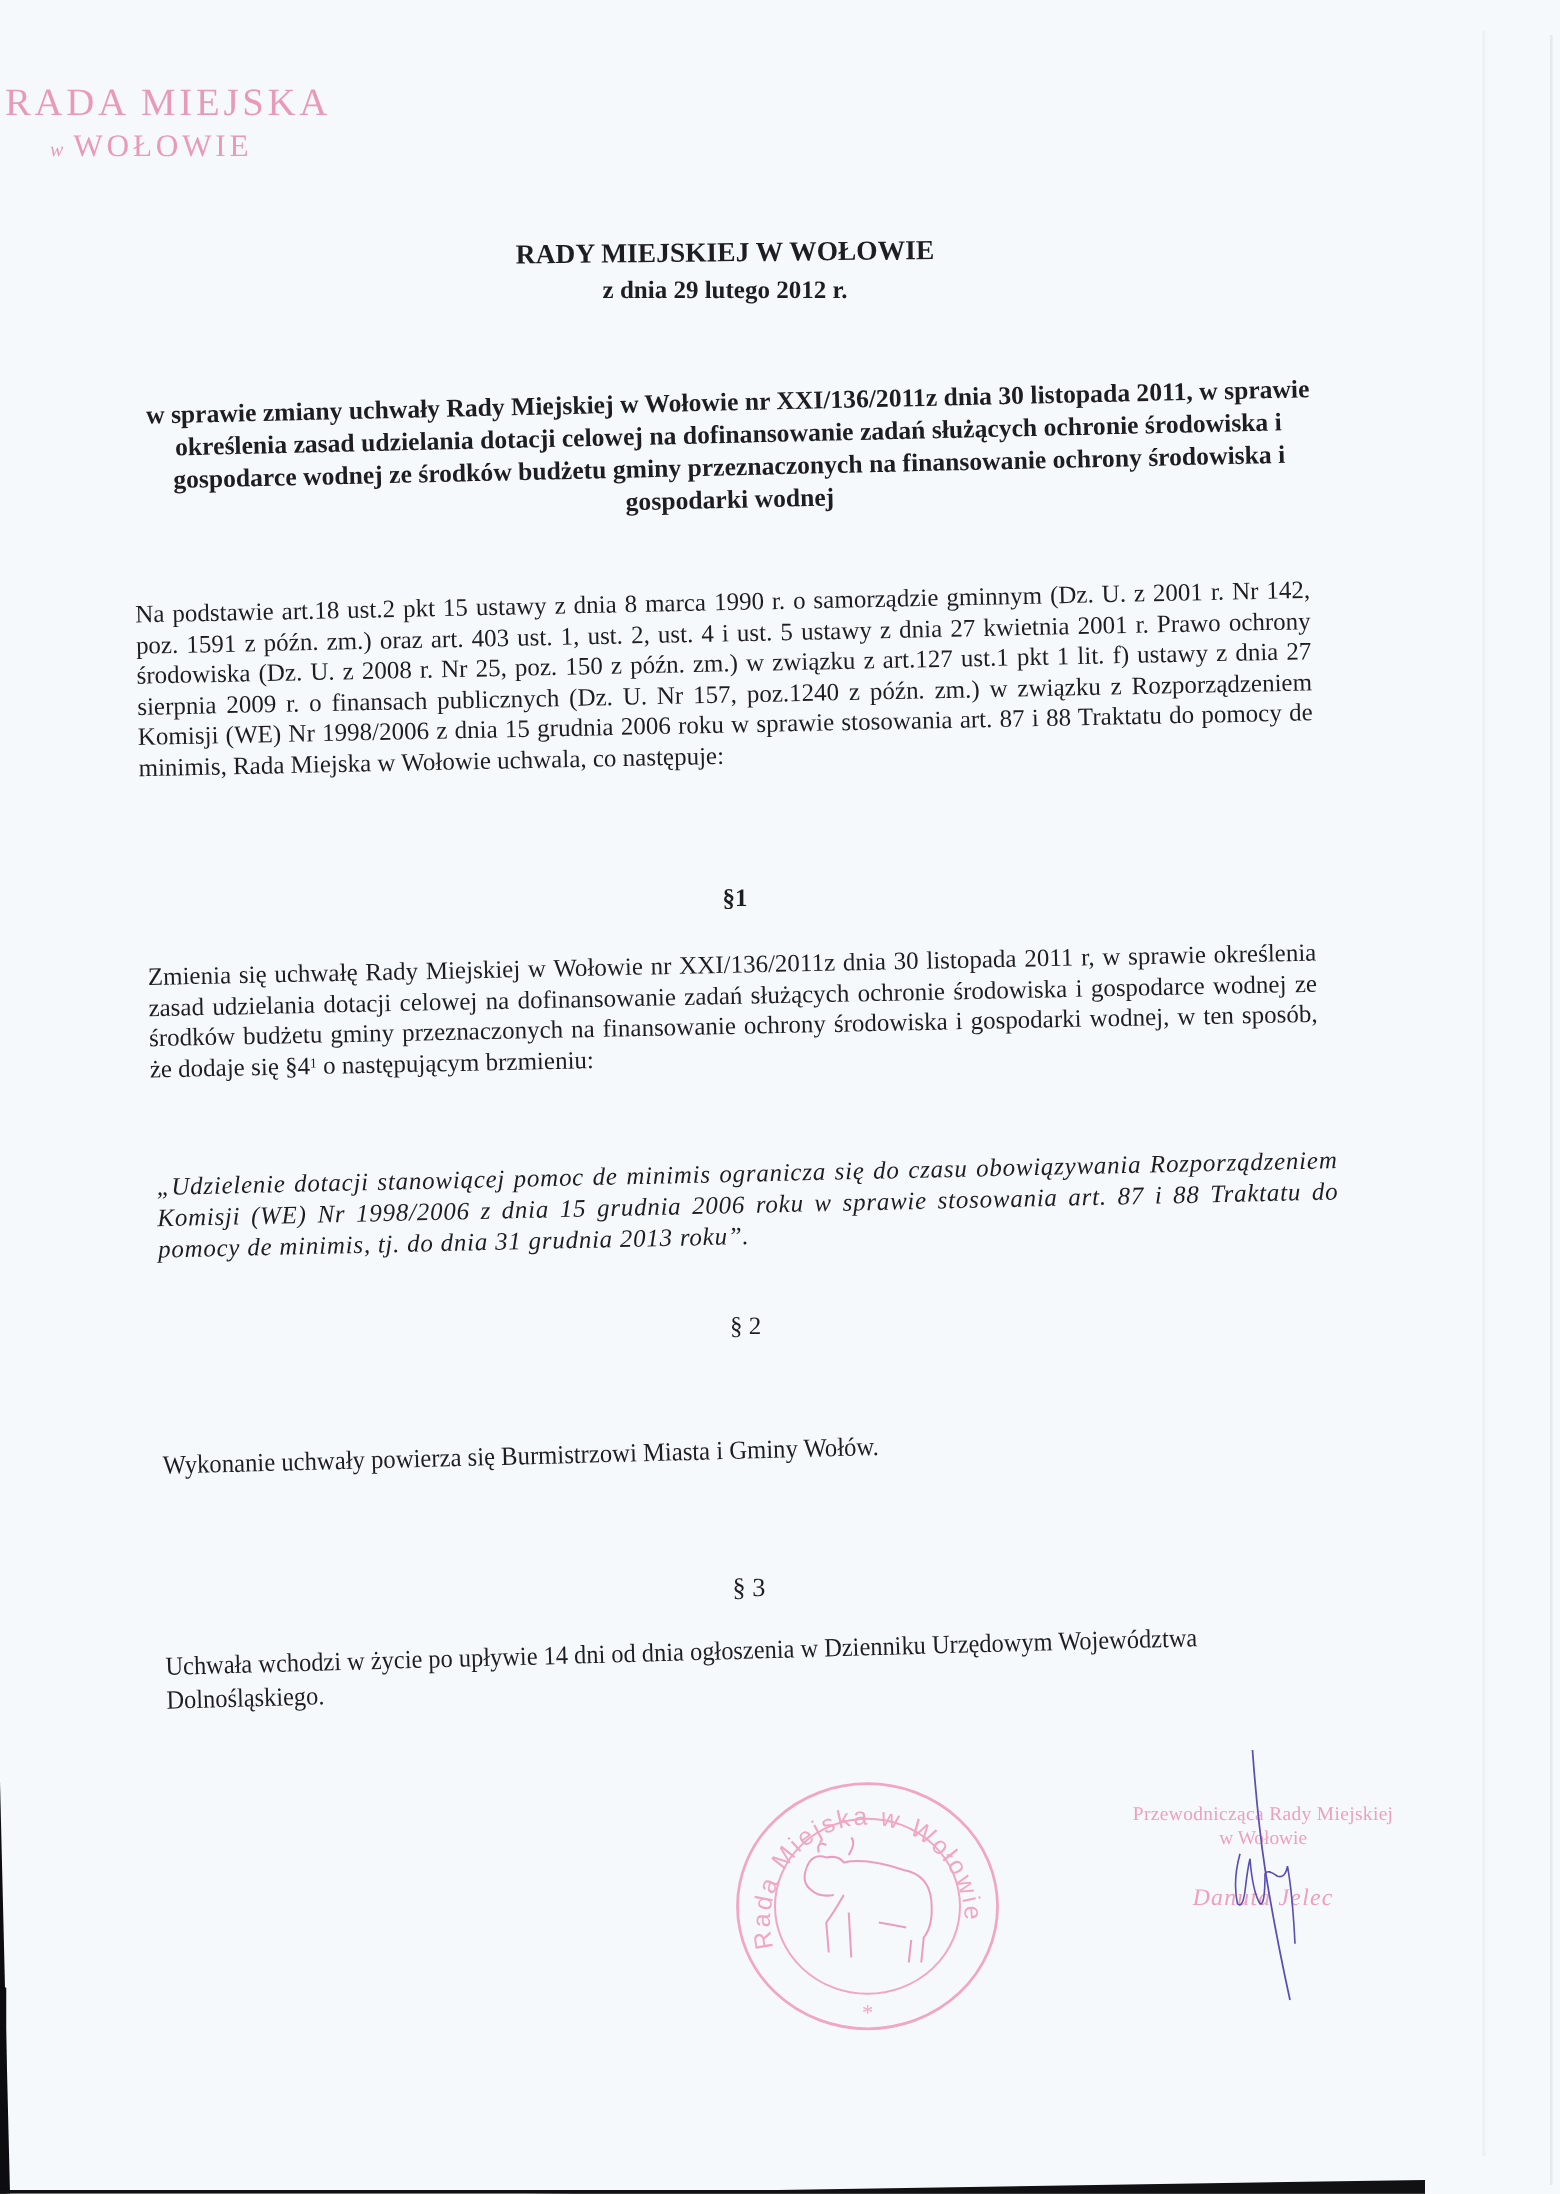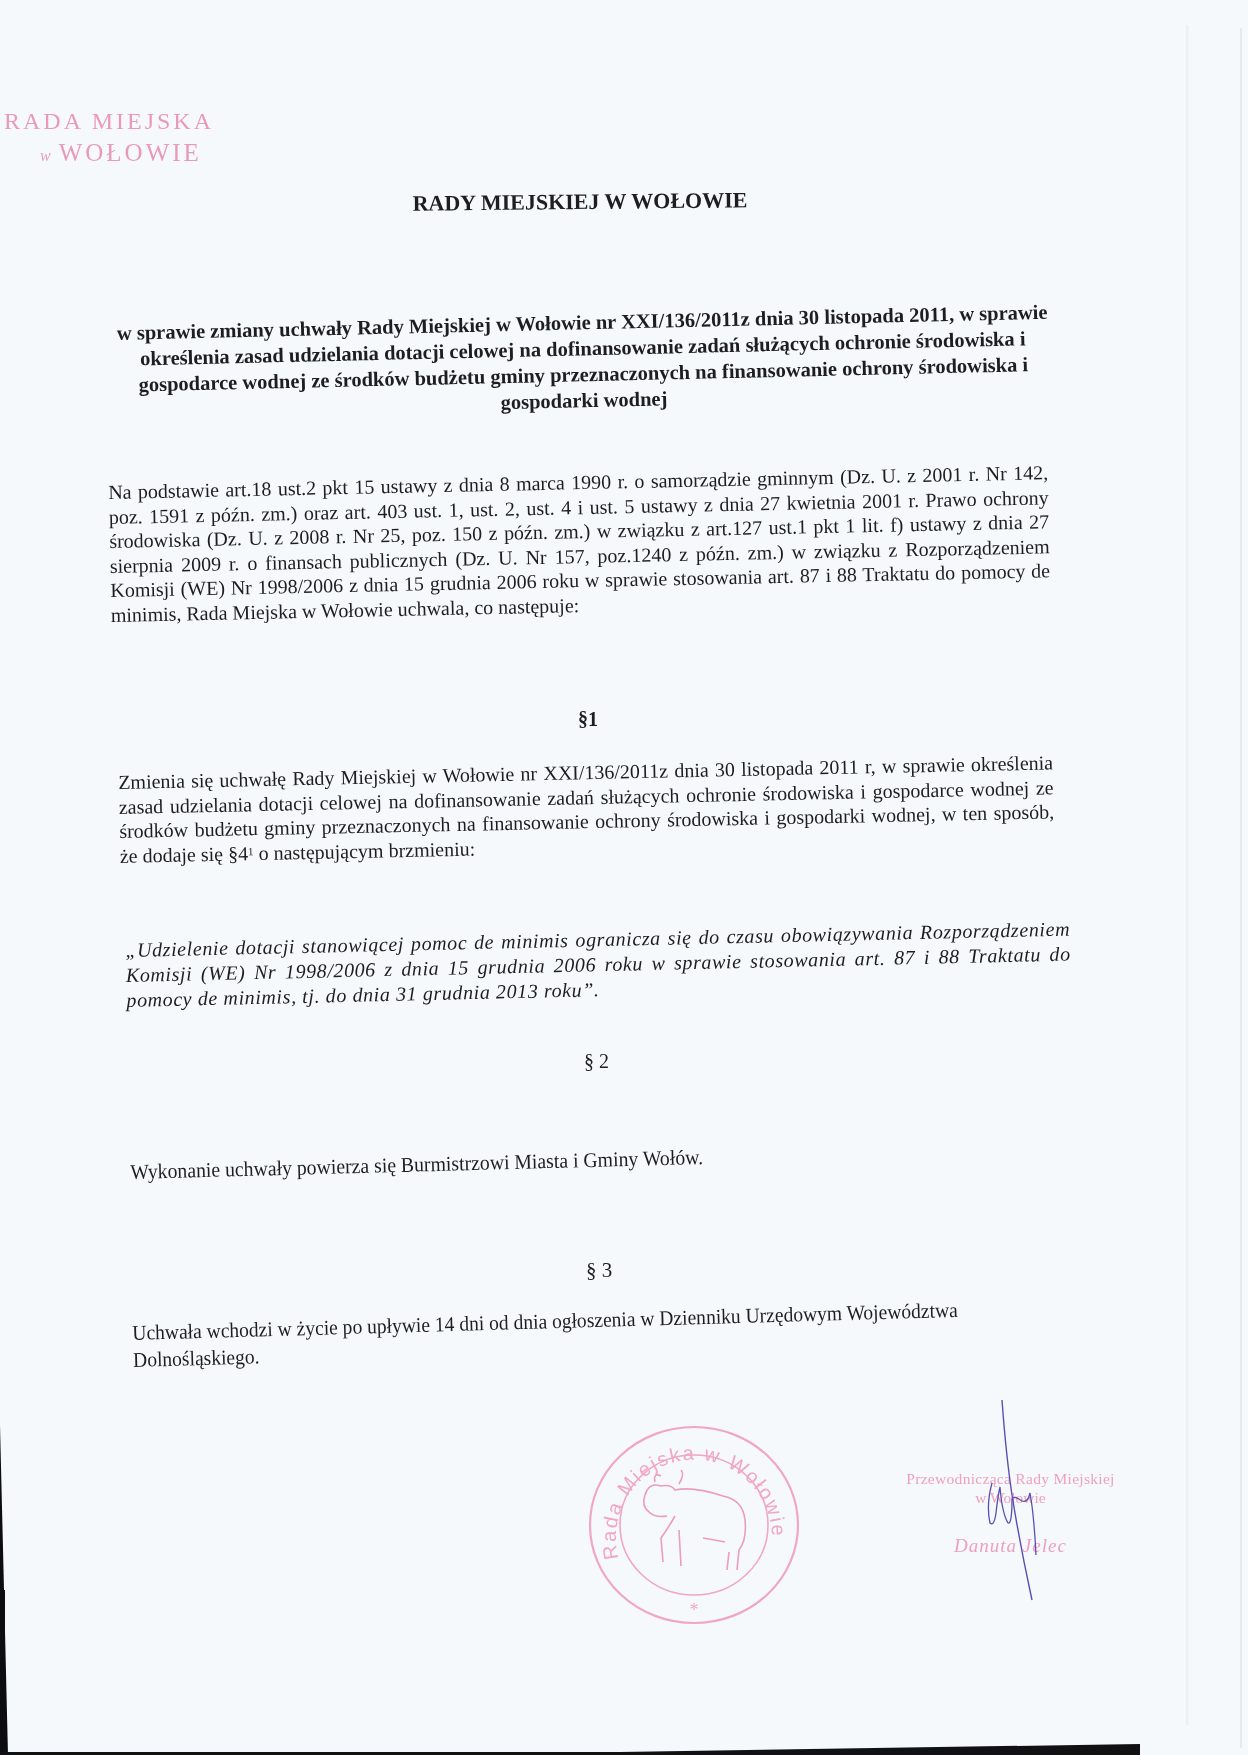--- a/index.html
+++ b/index.html
@@ -63,21 +63,21 @@
 
     
     .header-stamp {
       position: absolute;
       left: 4px; top: 64px;
       color: #e78ab0;
       font-family: "Liberation Serif", serif;
       letter-spacing: 3px;
       opacity: 0.85;
     }
-    .header-stamp .l1 { font-size: 24px; display: block; margin-top: 44px; }
+    .header-stamp .l1 { font-size: 31px; display: block; }
     .header-stamp .l2 { font-size: 25px; display: block; margin-left: 36px; margin-top: 4px; }
     .header-stamp .l2 .small { font-size: 16px; font-style: italic; margin-right: 8px; letter-spacing: 0; }
 
     
     .title-block {
       position: absolute;
       left: 300px; top: 186px;
       width: 560px;
       text-align: center;
       font-weight: bold;
@@ -165,21 +165,20 @@
     }
 
     
     .sig-block {
       position: absolute;
       left: 868px; top: 1443px;
       width: 285px;
       text-align: center;
       color: #ee9fbf;
       font-family: "Liberation Serif", serif;
-      margin-top: 27px;
     }
     .sig-block .role { font-size: 15.5px; display: block; letter-spacing: 0.3px; }
     .sig-block .place { font-size: 15.5px; display: block; margin-top: 1px; }
     .sig-block .name {
       font-size: 19px;
       font-style: italic;
       display: block;
       margin-top: 28px;
       letter-spacing: 1px;
     }
@@ -201,20 +200,21 @@
   <div class="scan-edge-bottom"></div>
   <div class="scan-edge-bottom2"></div>
 
   <div class="header-stamp">
     <span class="l1">RADA MIEJSKA</span>
     <span class="l2"><span class="small">w</span><span>WOŁOWIE</span></span>
   </div>
 
   <div class="title-block">
     <span class="t2">RADY MIEJSKIEJ W WOŁOWIE</span>
+    <span class="t3">z dnia 29 lutego 2012 r.</span>
   </div>
 
   <div class="subject">w sprawie zmiany uchwały Rady Miejskiej w Wołowie nr XXI/136/2011z dnia 30 listopada 2011, w sprawie określenia zasad udzielania dotacji celowej na dofinansowanie zadań służących ochronie środowiska i gospodarce wodnej ze środków budżetu gminy przeznaczonych na finansowanie ochrony środowiska i gospodarki wodnej</div>
 
   <div class="para preamble">Na podstawie art.18 ust.2 pkt 15 ustawy z dnia 8 marca 1990 r. o samorządzie gminnym (Dz. U. z 2001 r. Nr 142, poz. 1591 z późn. zm.) oraz art. 403 ust. 1, ust. 2, ust. 4 i ust. 5 ustawy z dnia 27 kwietnia 2001 r. Prawo ochrony środowiska (Dz. U. z 2008 r. Nr 25, poz. 150 z późn. zm.) w związku z art.127 ust.1 pkt 1 lit. f) ustawy z dnia 27 sierpnia 2009 r. o finansach publicznych (Dz. U. Nr 157, poz.1240 z późn. zm.) w związku z  Rozporządzeniem Komisji (WE) Nr 1998/2006 z dnia 15 grudnia 2006 roku w sprawie stosowania art. 87 i 88 Traktatu do pomocy de minimis, Rada Miejska w Wołowie uchwala, co następuje:</div>
 
   <div class="sect sect1">§1</div>
   <div class="para para1"><span>Zmienia się uchwałę Rady Miejskiej w Wołowie nr XXI/136/2011z dnia 30 listopada 2011 r, w sprawie określenia zasad udzielania dotacji celowej na dofinansowanie zadań służących ochronie środowiska i gospodarce wodnej ze środków budżetu gminy przeznaczonych na finansowanie ochrony środowiska i gospodarki wodnej, w ten sposób, że dodaje się  §4</span><sup>1</sup><span> o następującym brzmieniu:</span></div>
   <div class="para quote">„Udzielenie dotacji stanowiącej pomoc de minimis ogranicza się do czasu obowiązywania Rozporządzeniem Komisji (WE) Nr 1998/2006 z dnia 15 grudnia 2006 roku w sprawie stosowania art. 87 i 88 Traktatu do pomocy de minimis, tj.  do dnia 31 grudnia 2013 roku”.</div>
 

